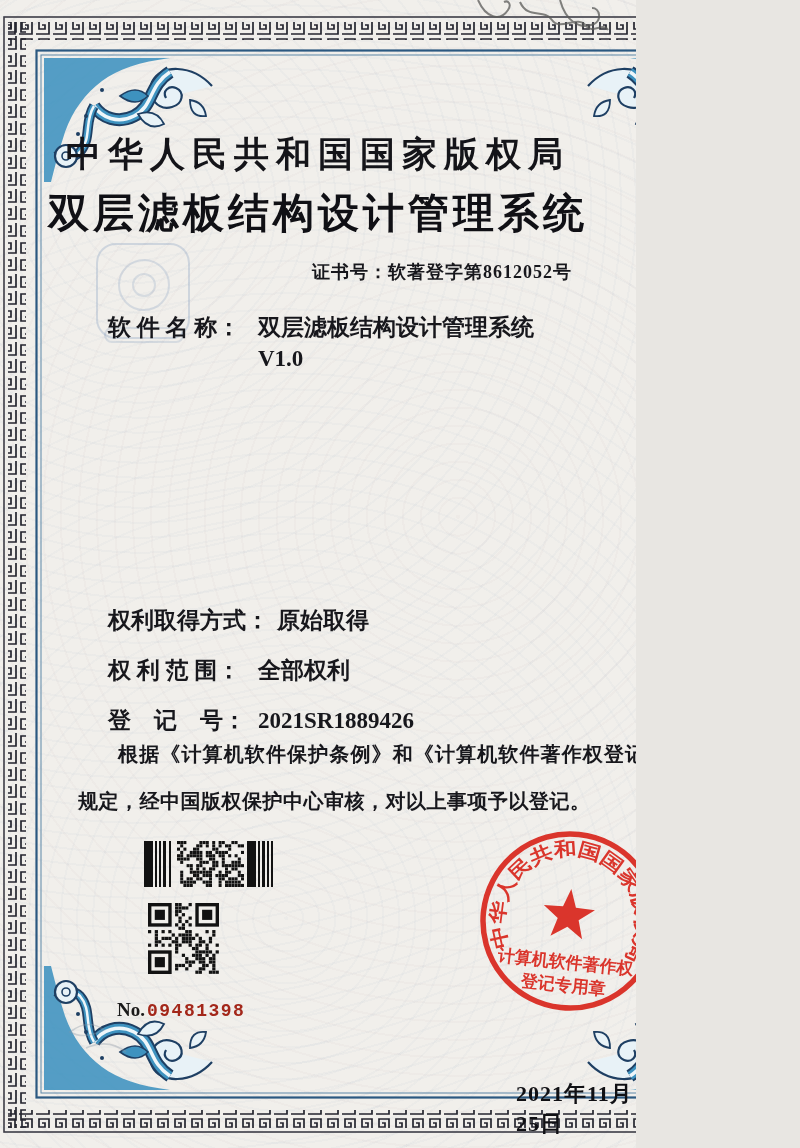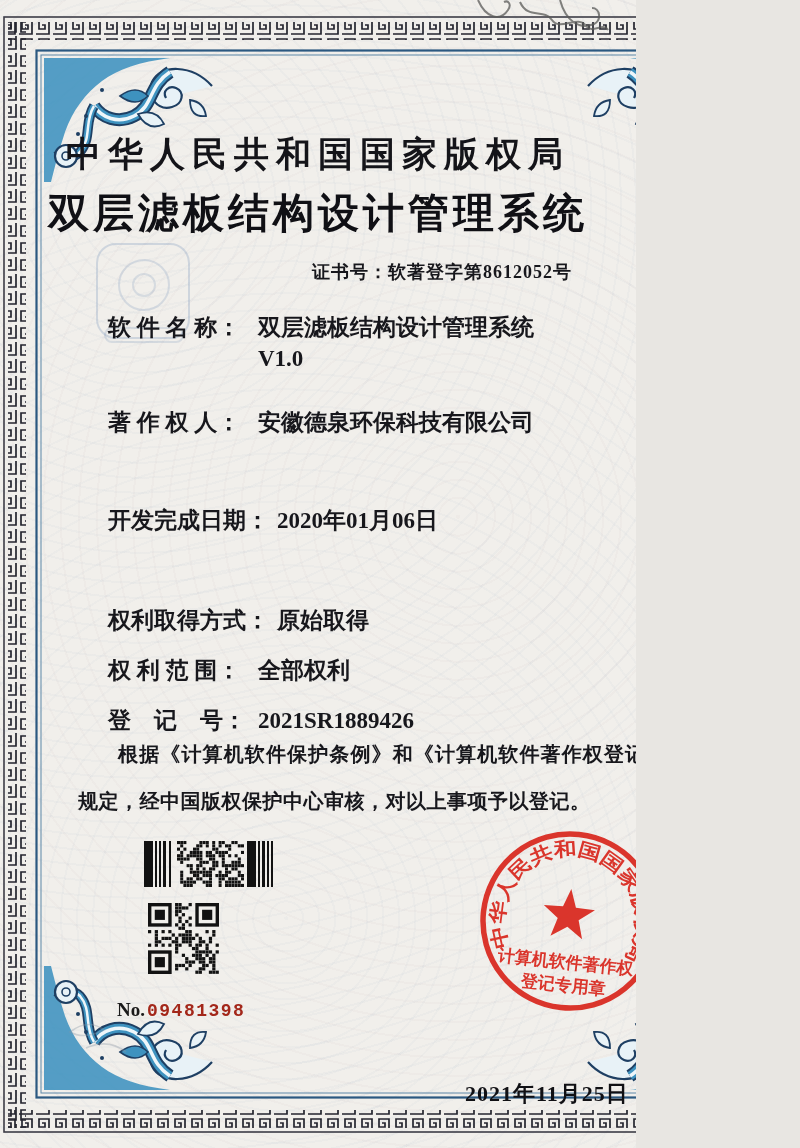--- a/index.html
+++ b/index.html
@@ -32,21 +32,21 @@
   .body-par {
     left:78px; top:731px; width:652px;
     font-size:20px; font-weight:bold; color:#17171c;
     line-height:47px; text-indent:2em; text-align:justify; letter-spacing:0.5px;
   }
   .serial { left:117px; top:999px; font-size:19px; font-weight:bold; color:#1a1a1a; }
   .serial .num {
     font-family:"Liberation Mono","DejaVu Sans Mono",monospace;
     color:#a3271a; letter-spacing:1.5px; font-size:18px; margin-left:2px;
   }
-  .issue-date { left:465px; top:1079px; font-size:22px; font-weight:bold; color:#101014; letter-spacing:1px; }
+  .issue-date { left:516px; top:1079px; font-size:22px; font-weight:bold; color:#101014; letter-spacing:1px; }
   .ghost {
     left:96px; top:243px; width:94px; height:96px;
     border:2px solid rgba(110,140,180,0.26); border-radius:20px;
   }
   .ghost .c1 { position:absolute; left:20px; top:14px; width:52px; height:52px;
     border:2px solid rgba(110,140,180,0.22); border-radius:50%; }
   .ghost .c2 { position:absolute; left:34px; top:28px; width:24px; height:24px;
     border:2px solid rgba(110,140,180,0.20); border-radius:50%; }
   .ghost .dots { position:absolute; left:6px; bottom:-6px; width:80px; height:16px;
     border:2px solid rgba(110,140,180,0.20); border-radius:8px; }
@@ -120,26 +120,20 @@
   </div>
 
   <div class="abs authority">中华人民共和国国家版权局</div>
   <div class="abs cert-title">双层滤板结构设计管理系统</div>
   <div class="abs certno-line">
     <span>证书号：</span><span>软著登字第8612052号</span>
   </div>
 
   <div class="abs row" style="top:286px">
     <span class="lbl">软 件 名 称：</span><span class="val"><span>双层滤板结构设计管理系统</span><br><span>V1.0</span></span>
-  </div>
-  <div class="abs row" style="top:381px">
-    <span class="lbl">著 作 权 人：</span><span class="val">安徽德泉环保科技有限公司</span>
-  </div>
-  <div class="abs row" style="top:479px">
-    <span class="lbl">开发完成日期：</span><span class="val">2020年01月06日</span>
   </div>
   <div class="abs row" style="top:629px">
     <span class="lbl">权 利 范 围：</span><span class="val">全部权利</span>
   </div>
   <div class="abs row" style="top:579px">
     <span class="lbl">权利取得方式：</span><span class="val">原始取得</span>
   </div>
   <div class="abs row" style="top:679px">
     <span class="lbl">登　记　号：</span><span class="val">2021SR1889426</span>
   </div>

